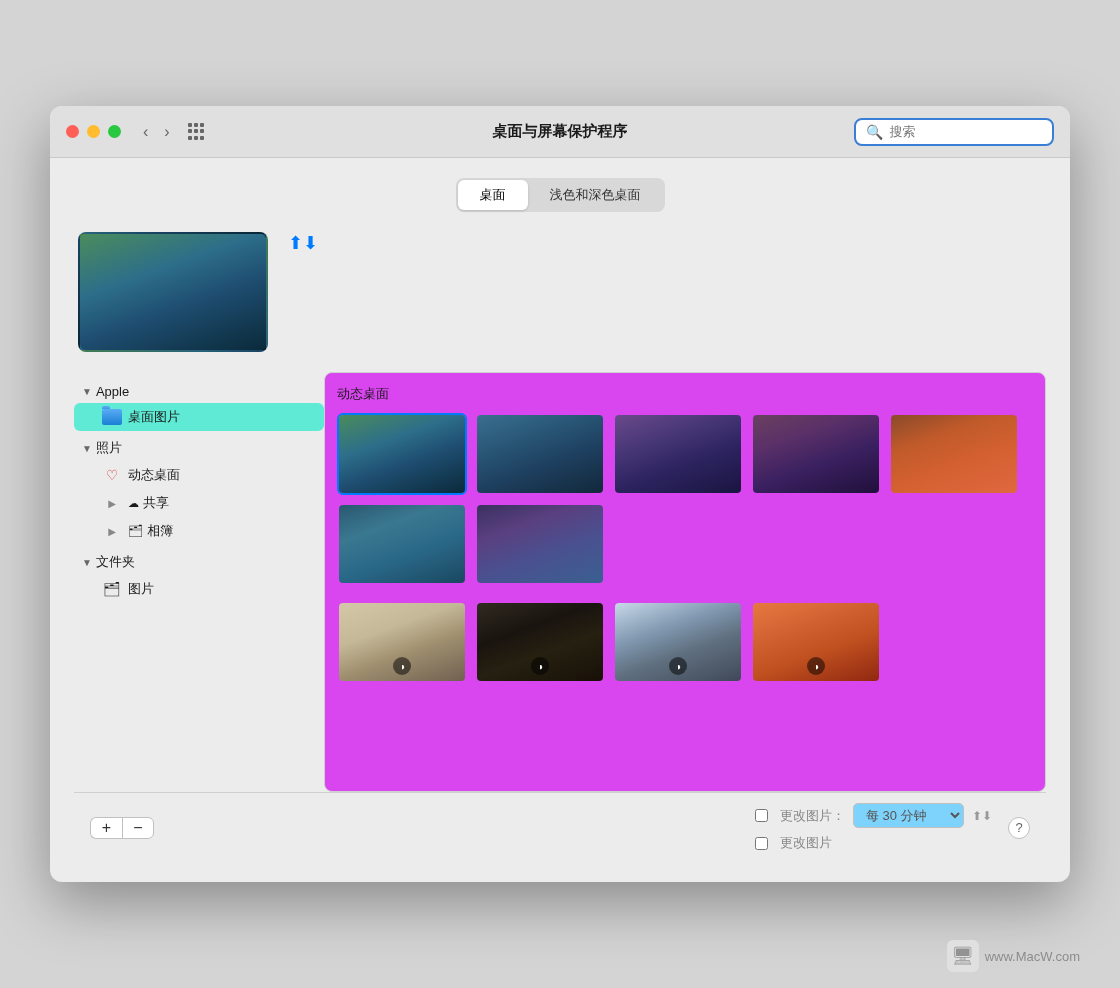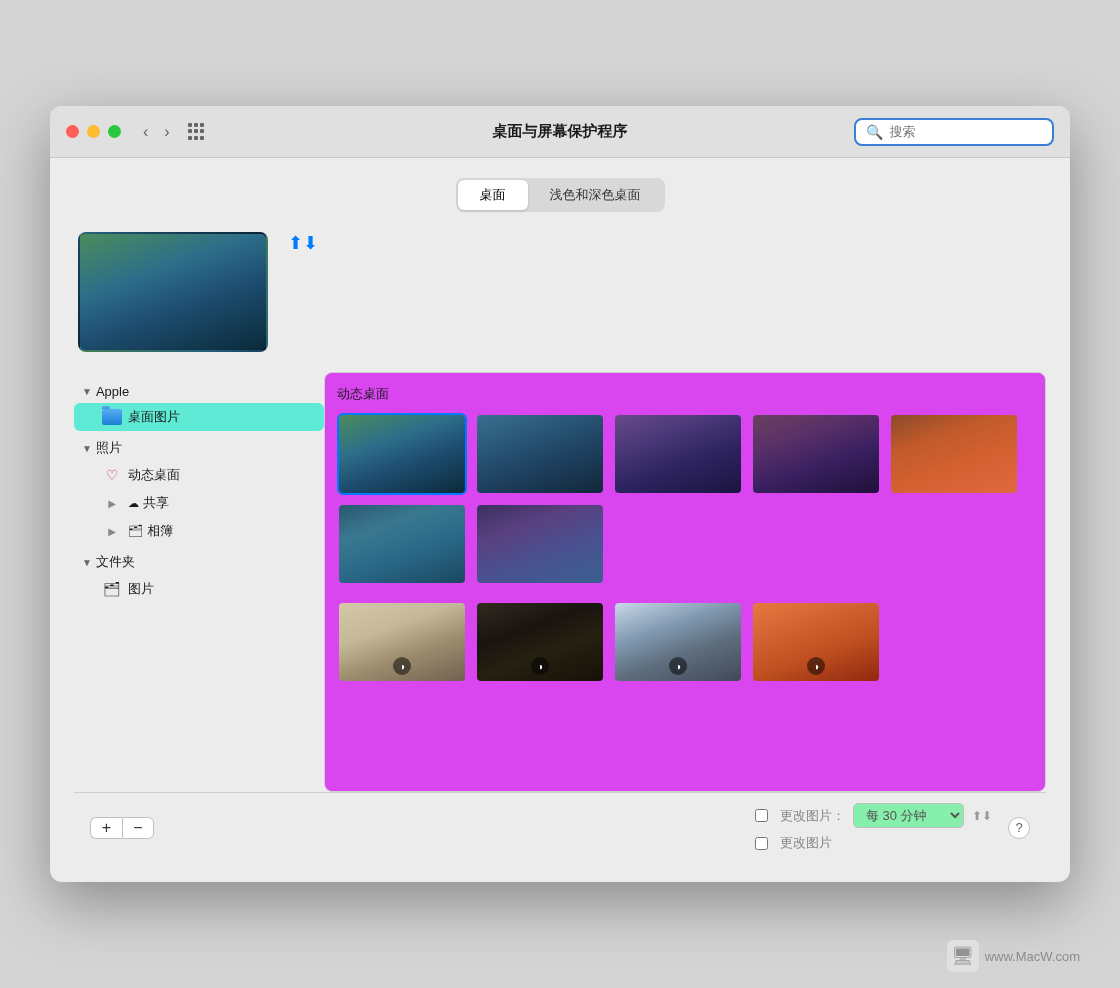--- a/index.html
+++ b/index.html
@@ -333,21 +333,21 @@
       font-size: 13px;
       color: #888;
     }
     .change-picture-checkbox {
       margin-right: 4px;
     }
     .change-interval-select {
       padding: 3px 20px 3px 8px;
       border: 1px solid #c0c0c0;
       border-radius: 5px;
-      background: #86efac;
+      background: #7dd3fc;
       font-size: 13px;
       color: #555;
     }
     .random-order-label {
       font-size: 13px;
       color: #888;
     }
     .help-btn {
       margin-left: auto;
       width: 22px;

